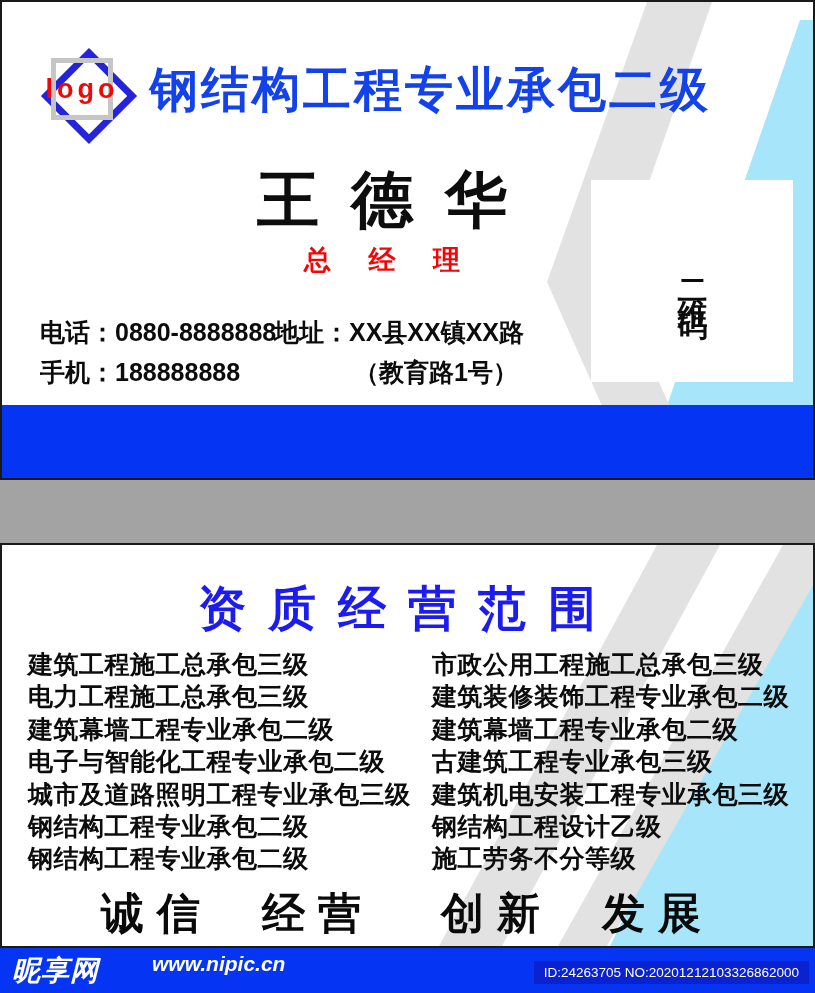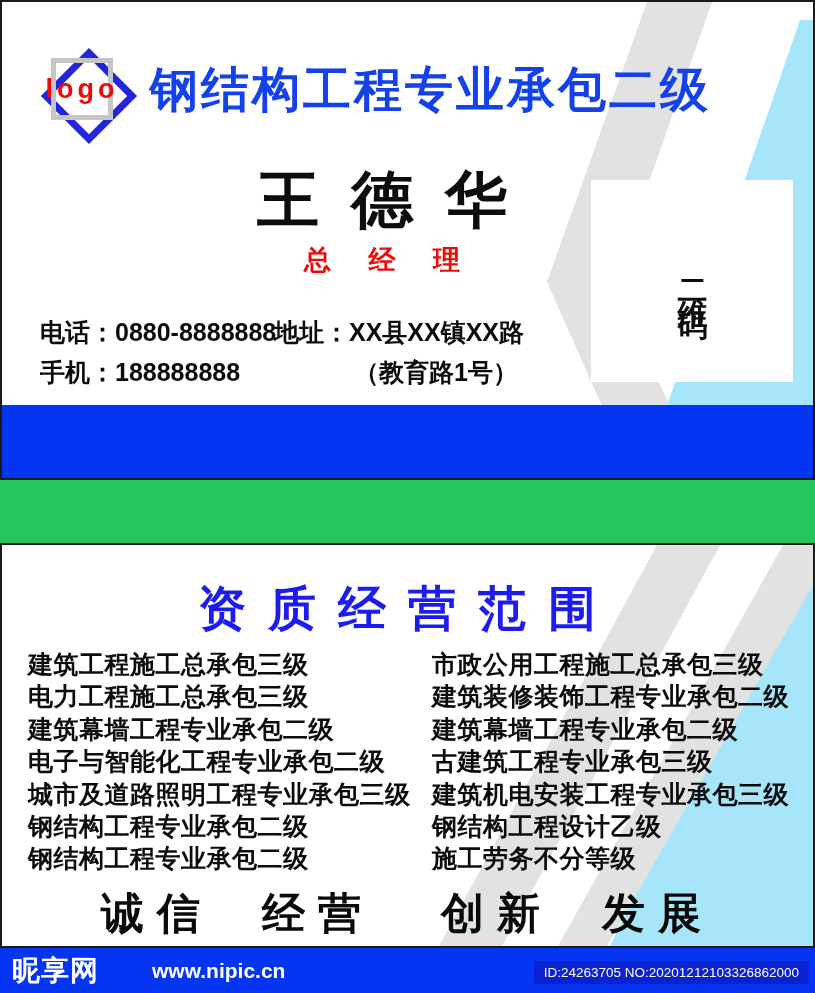--- a/index.html
+++ b/index.html
@@ -9,21 +9,21 @@
     --accent-red:#f00808;
     --stripe-gray:#e2e2e2;
     --stripe-cyan:#a7e6fa;
     --footer-badge-blue:#0a22cf;
     --logo-gray:#c6c6c6;
     --logo-diamond-blue:#2424dd;
     --card-border:#1a1a1a;
   }
   html,body{margin:0;padding:0;background:#ffffff;}
   .stage{
-    position:relative;width:815px;height:993px;overflow:hidden;background:#22c55e;
+    position:relative;width:815px;height:993px;overflow:hidden;background:#a3a3a3;
     font-family:"Liberation Sans","DejaVu Sans",sans-serif;
   }
   .card{
     position:absolute;left:0;width:815px;background:#fff;
     border:2px solid var(--card-border);box-sizing:border-box;overflow:hidden;
   }
   .card-front{top:0;height:480px;}
   .card-back{top:543px;height:405px;}
   .bg-art{position:absolute;inset:0;width:100%;height:100%;}
 
@@ -80,21 +80,21 @@
     padding:0 99px;font-size:43px;font-weight:bold;color:#0a0a0a;
     letter-spacing:13px;word-spacing:24px;white-space:nowrap;
   }
 
   
   .footer{
     position:absolute;left:0;top:948px;width:815px;height:45px;background:var(--primary-blue);
   }
   .footer-brand{
     position:absolute;left:12px;top:50%;transform:translateY(-50%);
-    display:flex;align-items:center;gap:9px;color:#fff;white-space:nowrap;
+    display:flex;align-items:flex-start;gap:9px;color:#fff;font-style:italic;white-space:nowrap;
   }
   .site-name{font-size:28px;font-weight:bold;letter-spacing:1px;}
   .site-url{font-size:21px;font-weight:bold;margin-left:44px;}
   .footer-id{
     position:absolute;right:6px;top:13px;height:23px;line-height:23px;
     background:var(--footer-badge-blue);color:#fff;font-size:13.5px;padding:0 10px;white-space:nowrap;
   }
 </style>
 </head>
 <body>

